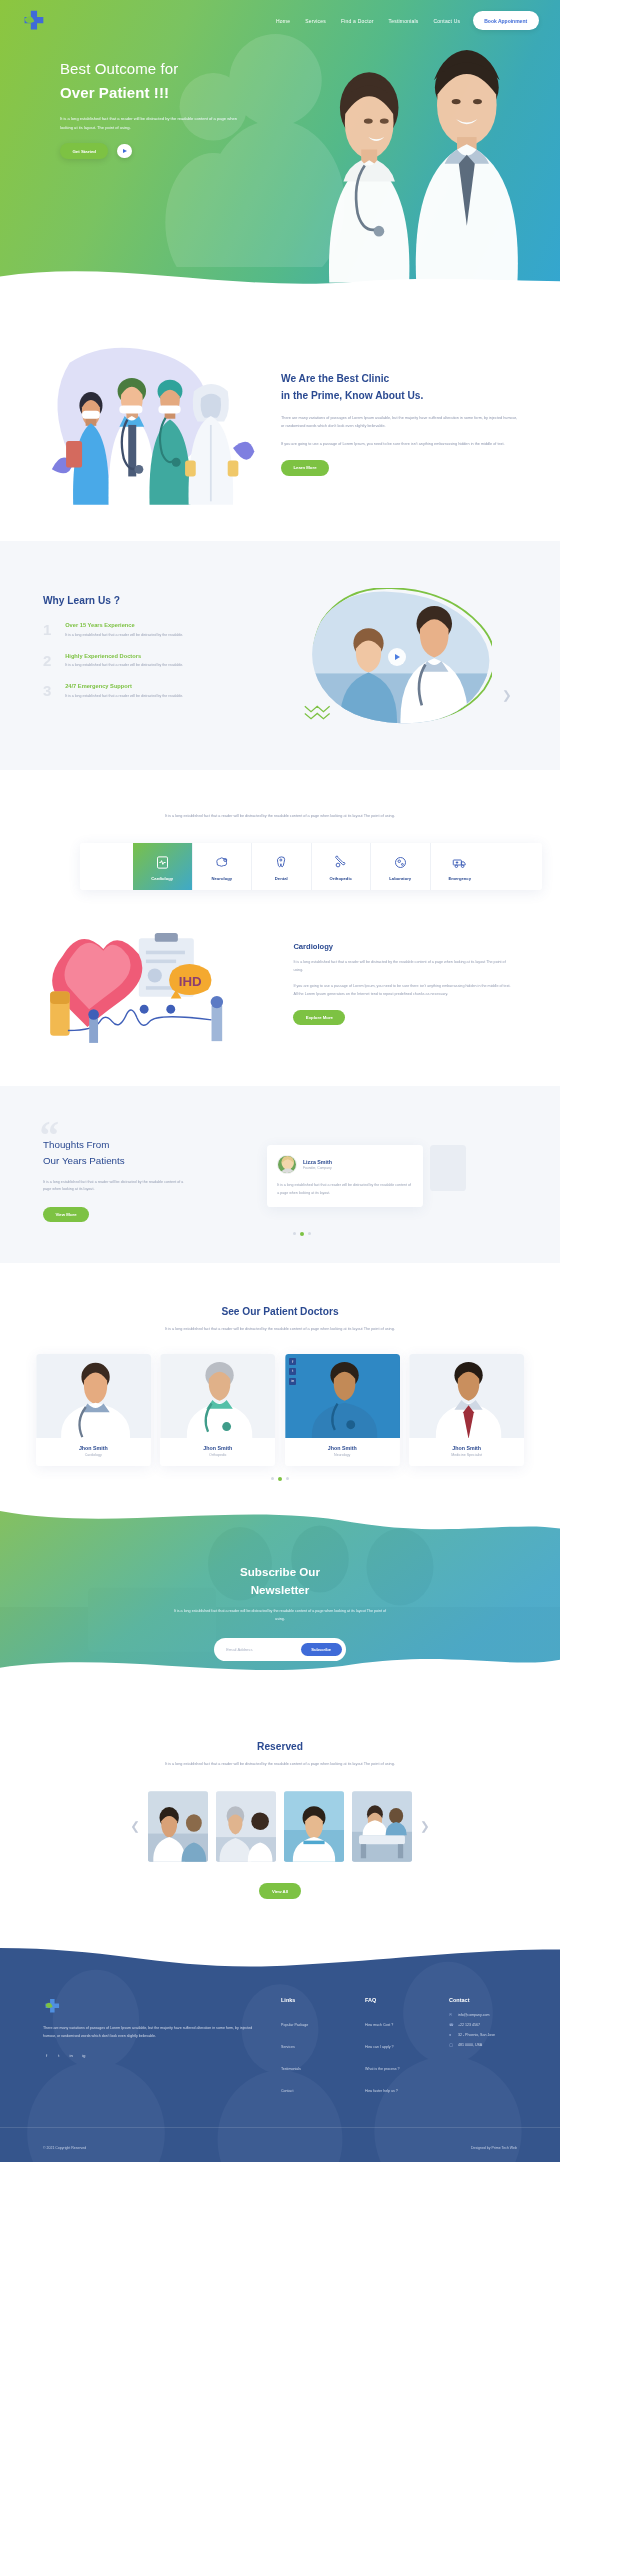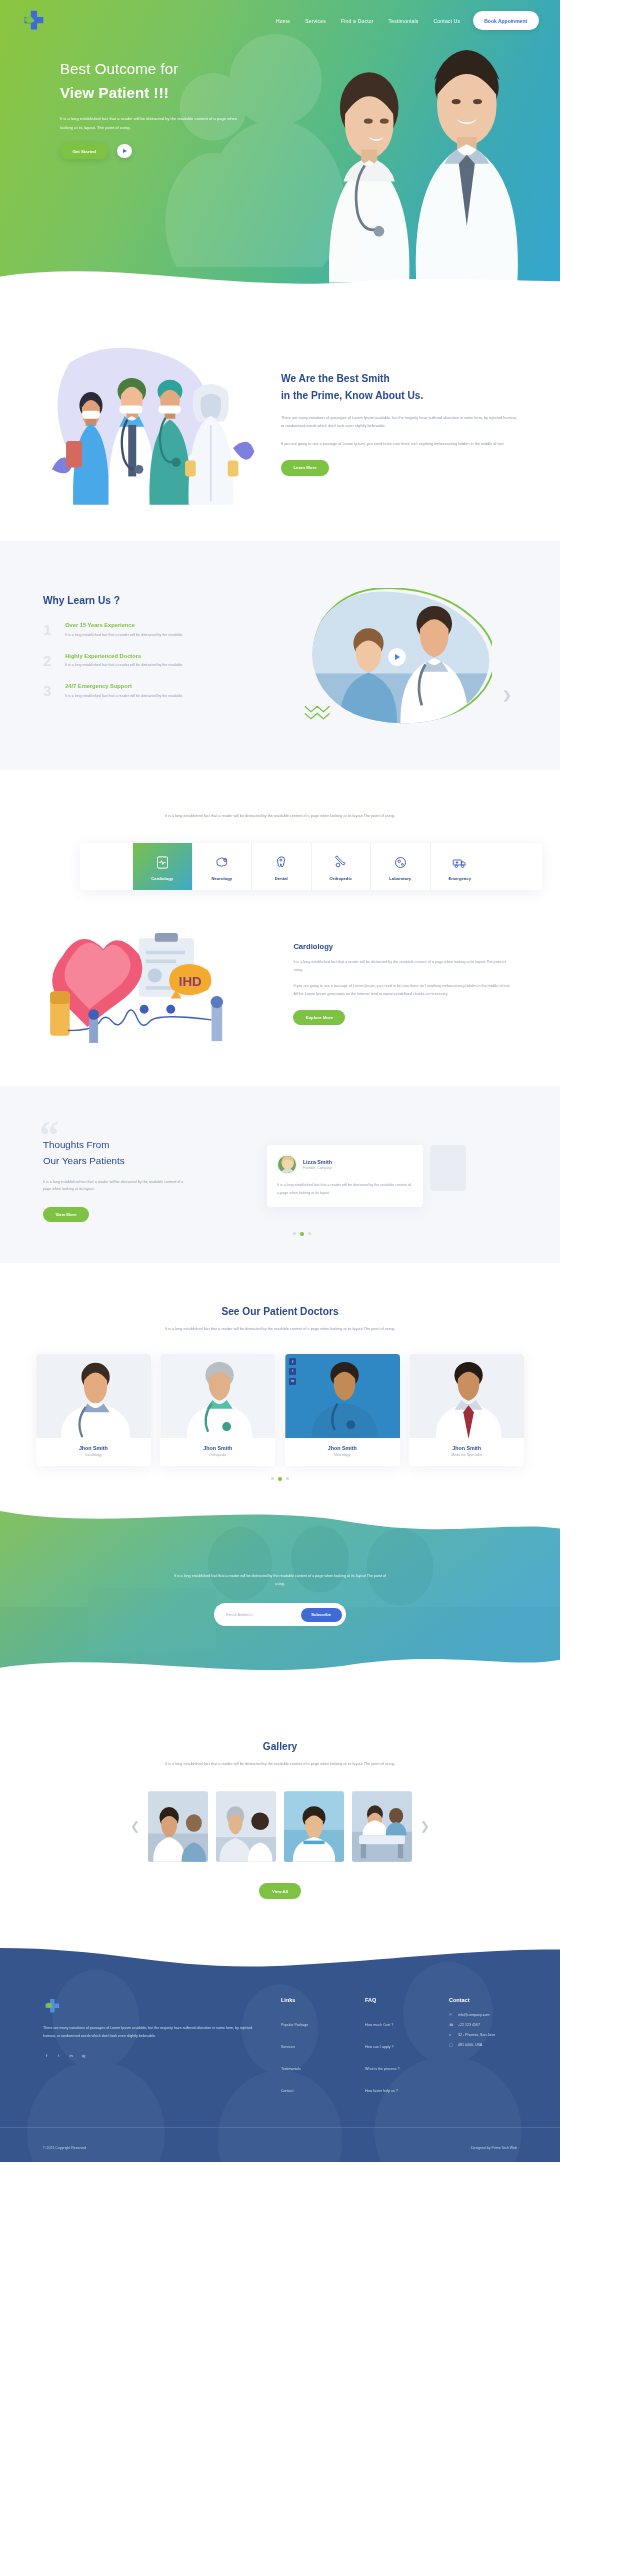--- a/index.html
+++ b/index.html
@@ -342,21 +342,21 @@
       <a href="#">Find a Doctor</a>
       <a href="#">Testimonials</a>
       <a href="#">Contact Us</a>
     </nav>
     <button class="book-btn">Book Appoinment</button>
   </div>
 
   <div class="hero-body">
     <h1>
       <span>Best Outcome for</span>
-      <span class="bold">View Patient !!!</span>
+      <span class="bold">Over Patient !!!</span>
     </h1>
     <p>It is a long established fact that a reader will be distracted by the readable content of a page when looking at its layout. The point of using.</p>
     <div class="hero-actions">
       <button class="get-started">Get Started</button>
       <div class="play-btn">
             <i></i>
           </div>
     </div>
   </div>
 
@@ -398,21 +398,21 @@
 
     <path d="M170 62 q20 -16 38 0 q4 22 -4 34 l-30 0 q-8 -12 -4 -34Z" fill="#e8edf5"></path>
     <path d="M178 70 q12 -10 22 0 q2 16 -4 22 l-14 0 q-6 -6 -4 -22Z" fill="#cfd9e8"></path>
     <path d="M164 190 q-2 -86 25 -100 q27 14 25 100Z" fill="#f4f7fb"></path>
     <path d="M189 100 l0 86" stroke="#d8e0ec" stroke-width="2"></path>
     <rect x="160" y="140" width="12" height="18" rx="3" fill="#f0c869"></rect>
     <rect x="208" y="140" width="12" height="18" rx="3" fill="#f0c869"></rect>
   </svg>
   <div class="about-text">
     <h2>
-      <span>We Are the Best Smith</span><br>
+      <span>We Are the Best Clinic</span><br>
       <span>in the Prime, Know About Us.</span>
     </h2>
     <p>There are many variations of passages of Lorem Ipsum available, but the majority have suffered alteration in some form, by injected humour, or randomised words which don't look even slightly believable.</p>
     <p>If you are going to use a passage of Lorem Ipsum, you need to be sure there isn't anything embarrassing hidden in the middle of text.</p>
     <button class="green-btn">Learn More</button>
   </div>
 </div>
 
 <div class="section why">
   <div class="why-left">
@@ -713,32 +713,36 @@
       <ellipse cx="300" cy="66" rx="40" ry="46" fill="#6b7a88"></ellipse>
       <ellipse cx="400" cy="60" rx="36" ry="42" fill="#5e6d7b"></ellipse>
       <ellipse cx="500" cy="70" rx="42" ry="48" fill="#6b7a88"></ellipse>
       <rect x="110" y="96" width="160" height="80" rx="6" fill="#8ea0ae"></rect>
     </g>
     <rect width="700" height="210" fill="url(#ng)" opacity="0.82"></rect>
     <path d="M0 0 C140 26 300 -12 440 14 C560 34 640 12 700 22 L700 0 Z" fill="#ffffff"></path>
     <path d="M0 196 C140 174 300 214 440 192 C560 174 640 198 700 186 L700 210 L0 210 Z" fill="#ffffff"></path>
   </svg>
   <div class="news-inner">
+    <h2>
+      <span>Subscribe Our</span><br>
+      <span>Newsletter</span>
+    </h2>
     <p>It is a long established fact that a reader will be distracted by the readable content of a page when looking at its layout The point of using.</p>
     <div class="news-form">
       <div class="field">
         <input type="text" placeholder="Email Address" style="">
         <button class="sub-btn">Subscribe</button>
       </div>
     </div>
   </div>
 </div>
 
 <div class="section gallery">
-  <h2 class="sec-title">Gallery</h2>
+  <h2 class="sec-title">Reserved</h2>
   <p class="sec-sub">It is a long established fact that a reader will be distracted by the readable content of a page when looking at its layout The point of using.</p>
   <div class="gal-strip">
     <div class="gal-arrow">❮</div>
     <div class="gal-item">
       <svg viewBox="0 0 68 80" width="60" height="71">
         <rect width="68" height="80" fill="#cfdbe6"></rect>
         <rect y="48" width="68" height="32" fill="#b6c6d6"></rect>
         <ellipse cx="24" cy="30" rx="11" ry="12" fill="#2b2118"></ellipse>
         <path d="M15 34 q9 -12 18 0 q1 15 -9 19 q-10 -4 -9 -19Z" fill="#d8a177"></path>
         <path d="M6 80 q-1 -22 18 -28 q19 6 18 28Z" fill="#ffffff"></path>

